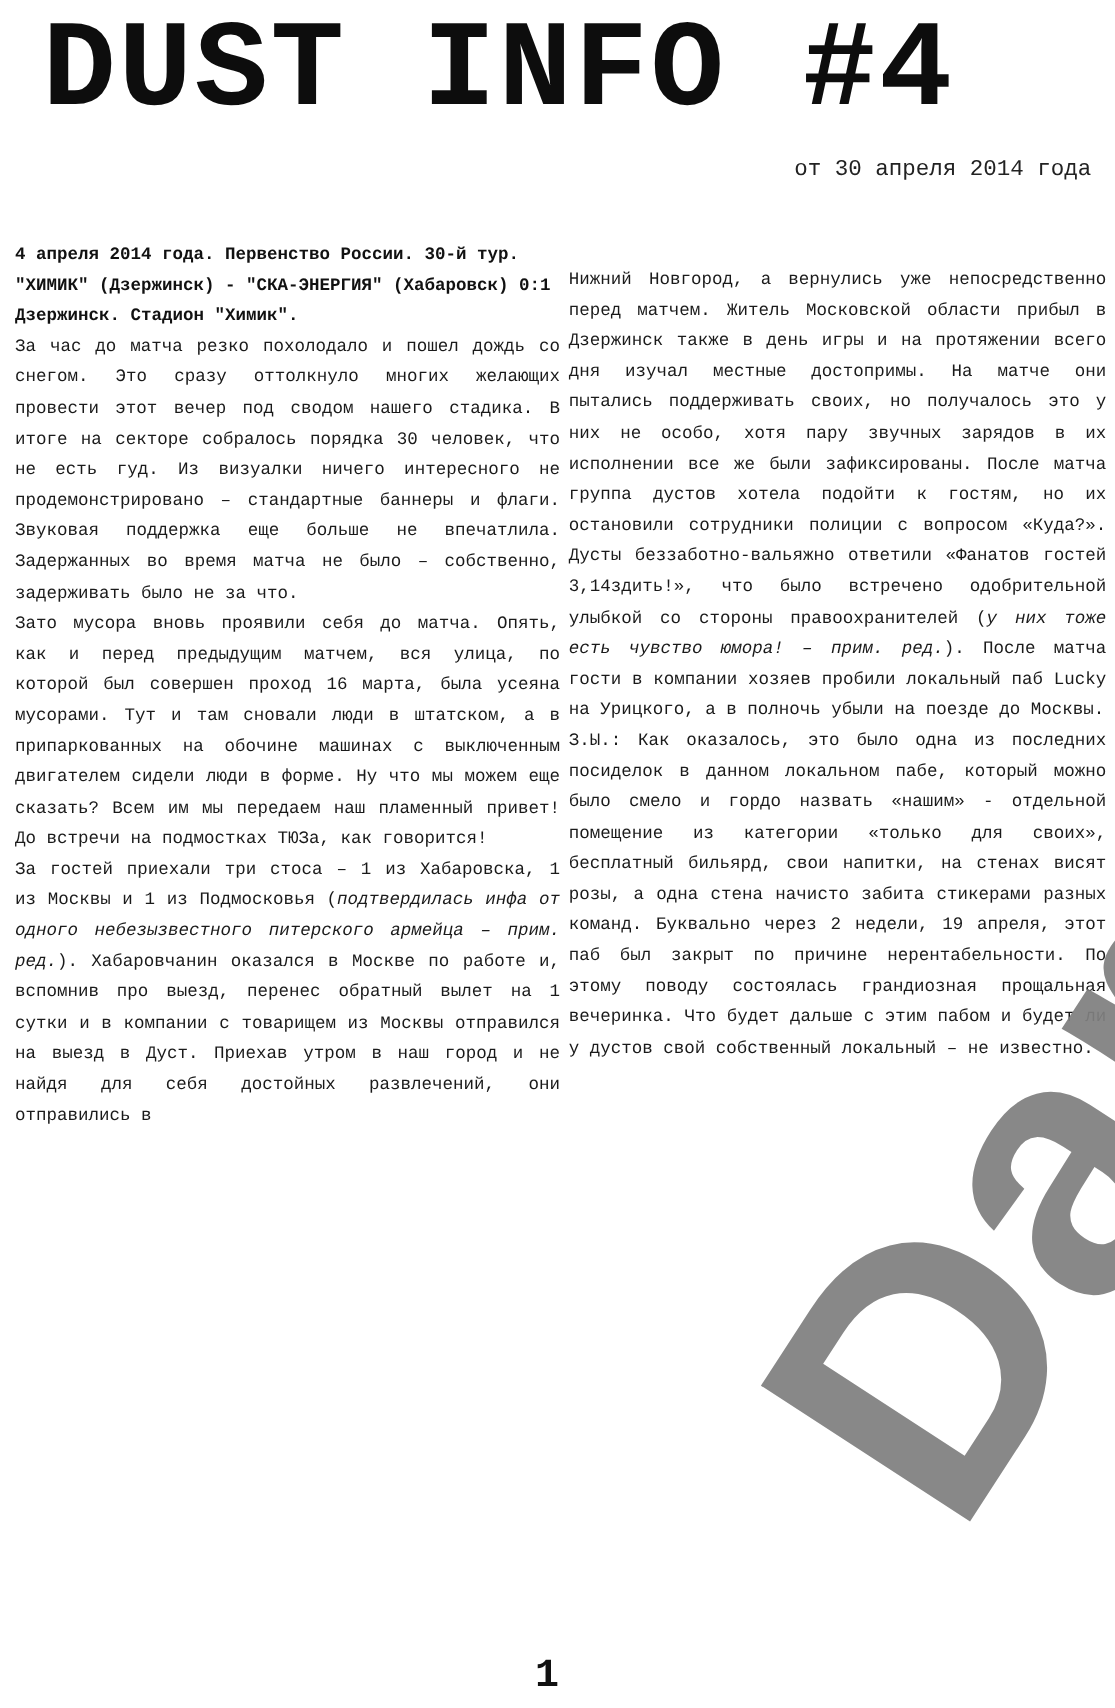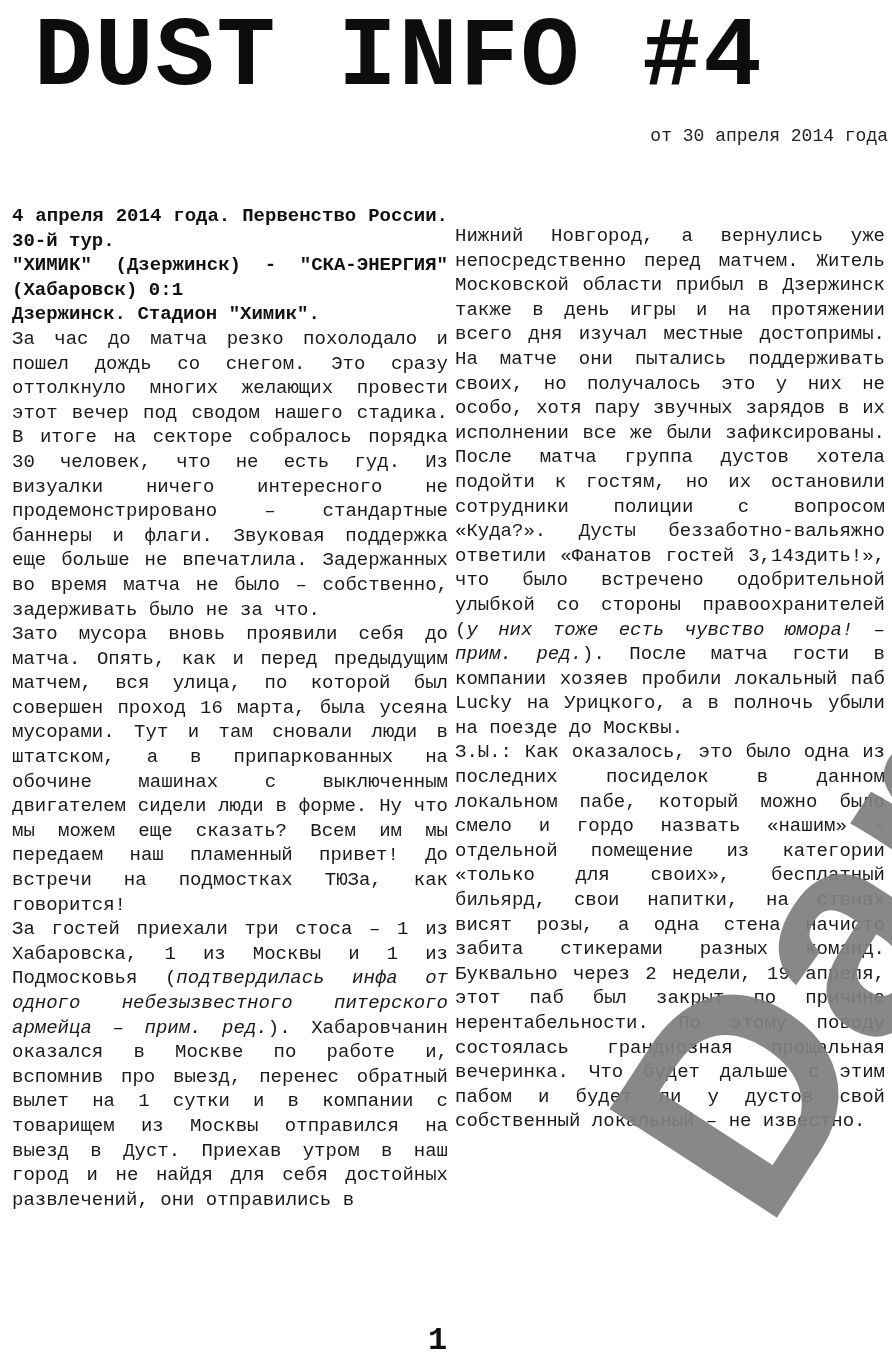--- a/index.html
+++ b/index.html
@@ -1,21 +1,21 @@
 <!DOCTYPE html>
 <html><head>
 <meta charset="utf-8">
 <style>
   html, body { margin:0; padding:0; background:#ffffff; }
   body { width:892px; height:1366px; position:relative; overflow:hidden; color:#1a1a1a;
          font-family:"Liberation Mono","DejaVu Sans Mono",monospace; }
   .title { position:absolute; left:34px; top:8px; width:850px; font-family:"Liberation Mono",monospace;
            font-weight:bold; font-size:98px; letter-spacing:2px; line-height:100px; color:#0d0d0d; white-space:nowrap; }
-  .date { position:absolute; right:4px; top:126px; font-size:18px; color:#222; }
-  .col { position:absolute; top:204px; font-size:19px; line-height:24.6px; text-align:justify; }
+  .date { position:absolute; right:19px; top:126px; font-size:18px; color:#222; }
+  .col { position:absolute; top:192px; font-size:14px; line-height:24.6px; text-align:justify; }
   .col.left { left:12px; width:436px; }
   .col.right { left:455px; width:430px;margin-top:20px; }
   .col p { margin:0; }
   .head { font-weight:bold; color:#111; }
   .it { font-style:italic; }
   .pagenum { position:absolute; left:428px; top:1322px; font-weight:bold; font-size:32px; color:#111; }
   .wm { position:absolute; left:560px; top:1100px; font-family:"Liberation Sans",sans-serif; font-weight:bold;
         font-size:290px; color:#808080; opacity:0.93; transform:rotate(-57deg); transform-origin:left top;
         line-height:1; white-space:nowrap; pointer-events:none; }
 </style>

